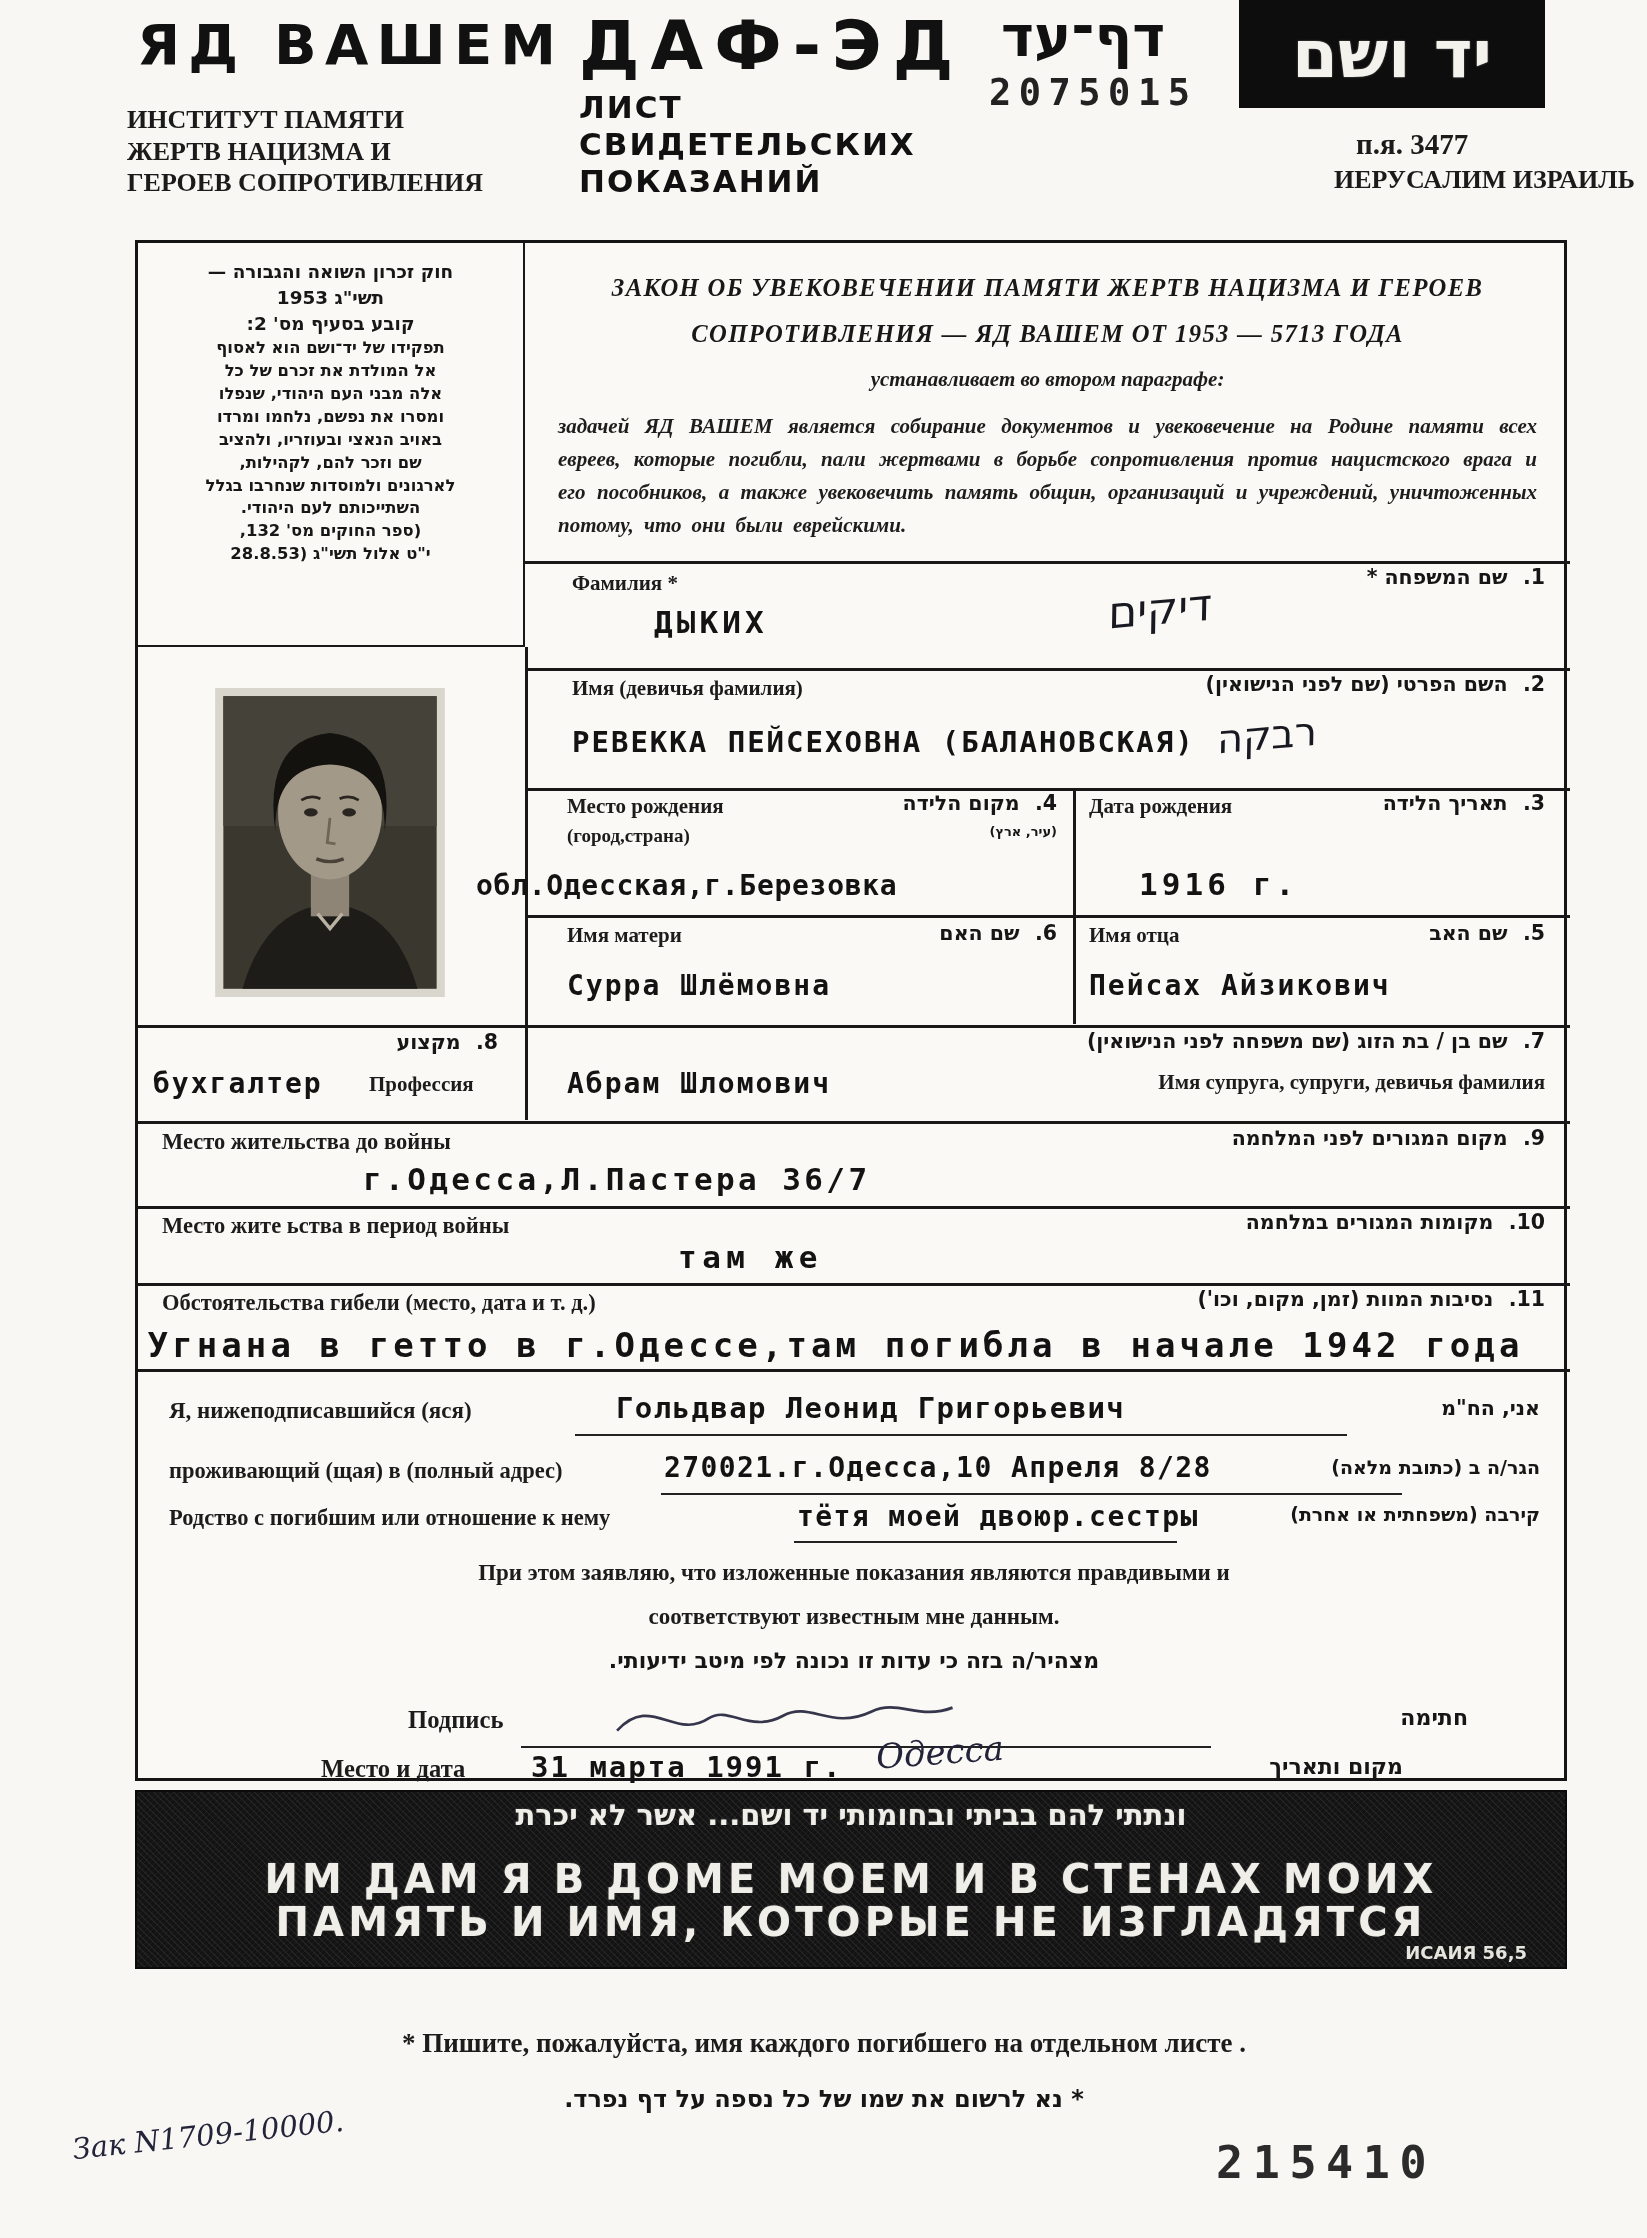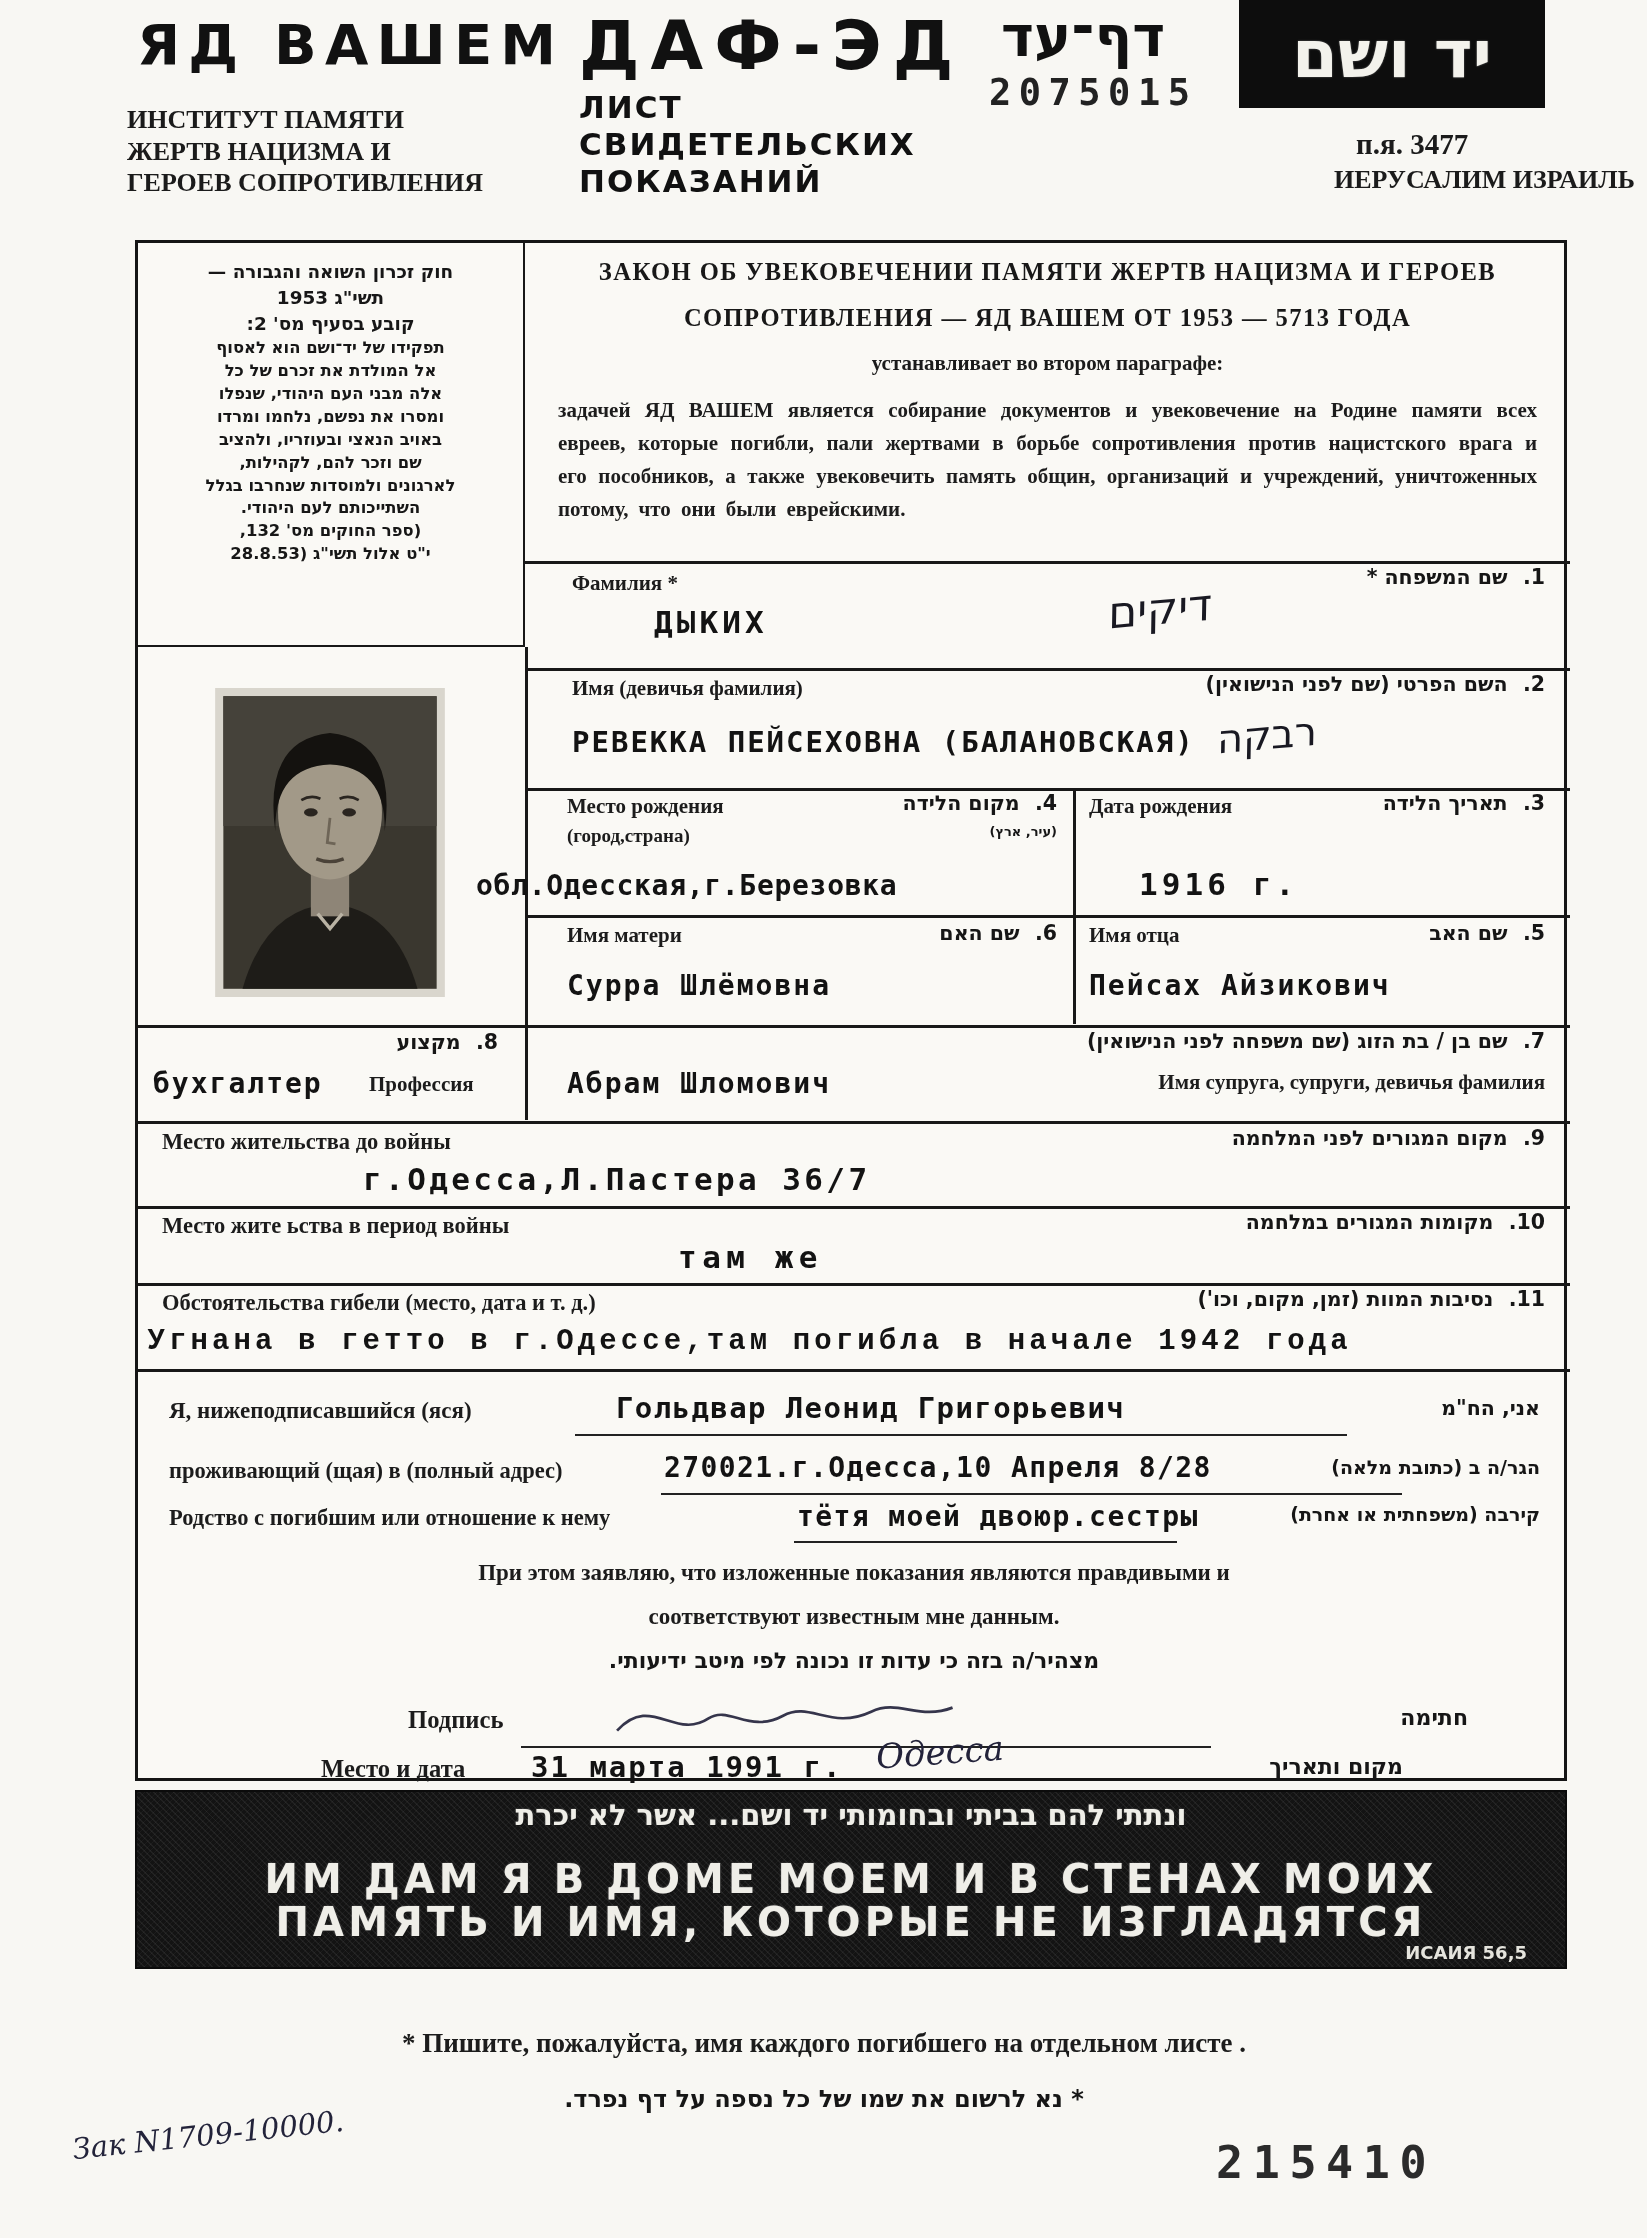--- a/index.html
+++ b/index.html
@@ -21,21 +21,21 @@
   .hand-ru { font-family:"DejaVu Serif", serif; font-style:italic; color:#23233a; white-space:nowrap; transform:rotate(-4deg); }
   .hdr-sans { font-family:"DejaVu Sans", sans-serif; font-weight:800; color:#111; white-space:nowrap; }
   .center { text-align:center; }
   .sidebar-box {
     position:absolute; left:0; top:0; width:387px; height:404px;
     border-right:2.7px solid #181818; border-bottom:2.7px solid #181818;
     padding:16.4px 8.2px; text-align:center;
   }
   .sb-line { direction:rtl; font-family:"DejaVu Sans", sans-serif; font-weight:700; font-size:16.4px; line-height:1.4; color:#171717; }
   .sb-title { font-size:18.4px; }
-  .law-area { position:absolute; left:387px; top:0; width:1045px; height:318px; padding-top:5px; }
+  .law-area { position:absolute; left:387px; top:0; width:1045px; height:318px; padding-top:21px;font-style:italic; }
   .law-t { text-align:center; font-weight:700; font-size:24.6px; letter-spacing:1.4px; color:#181818; }
   .law-s { text-align:center; font-weight:700; font-size:21px; margin-top:19px; }
   .law-b { margin:18px 33px 0 33px; font-size:21px; font-weight:600; line-height:1.58; text-align:justify; word-spacing:4.8px; color:#1d1d1d; }
   .form-box { position:absolute; left:135px; top:240px; width:1432px; height:1541px; border:3.4px solid #151515; background:#faf9f5; }
   .banner {
     position:absolute; left:135px; top:1790px; width:1432px; height:179px;
     background-color:#131313;
     background-image:
       repeating-linear-gradient(45deg, rgba(255,255,255,0.06) 0 1.4px, transparent 1.4px 4.8px),
       repeating-linear-gradient(-45deg, rgba(255,255,255,0.04) 0 0.7px, transparent 0.7px 4.1px);
@@ -205,21 +205,21 @@
       <span class="no">.10</span>
       <span>מקומות המגורים במלחמה</span>
     </span>
     <span class="abs tval" style="left:540px;top:996px;font-size:31px;letter-spacing:5.5px;">там же</span>
 
     <span class="abs lru" style="left:24px;top:1047px;font-size:22.5px;">Обстоятельства гибели (место, дата и т. д.)</span>
     <span class="abs lhe" style="right:19px;top:1044px;" dir="rtl">
       <span class="no">.11</span>
       <span>נסיבות המוות (זמן, מקום, וכו')</span>
     </span>
-    <span class="abs tval" style="left:9.6px;top:1082px;font-size:29px;letter-spacing:4.1px;font-family:Liberation Mono, monospace;">Угнана в гетто в г.Одессе,там погибла в начале 1942 года</span>
+    <span class="abs tval" style="left:9.6px;top:1082px;font-size:34px;letter-spacing:4.1px;">Угнана в гетто в г.Одессе,там погибла в начале 1942 года</span>
 
     <span class="abs lru" style="left:31px;top:1155px;font-size:23px;">Я, нижеподписавшийся (яся)</span>
     <span class="abs tval" style="left:478px;top:1148px;font-size:29px;letter-spacing:1.4px;">Гольдвар Леонид Григорьевич</span>
     <div class="dline" style="left:437px;top:1191px;width:772px;"></div>
     <span class="abs lhe" style="right:24px;top:1153px;" dir="rtl">אני, הח"מ</span>
 
     <span class="abs lru" style="left:31px;top:1215px;font-size:22.5px;">проживающий (щая) в (полный адрес)</span>
     <span class="abs tval" style="left:526px;top:1208px;font-size:28px;letter-spacing:1.4px;">270021.г.Одесса,10 Апреля 8/28</span>
     <div class="dline" style="left:523px;top:1250px;width:741px;"></div>
     <span class="abs lhe" style="right:24px;top:1213px;font-size:19px;" dir="rtl">הגר/ה ב (כתובת מלאה)</span>

